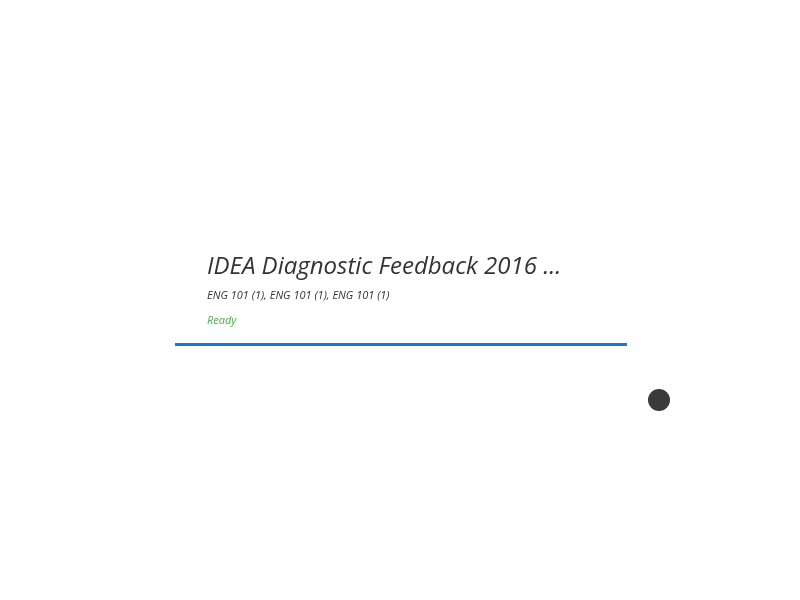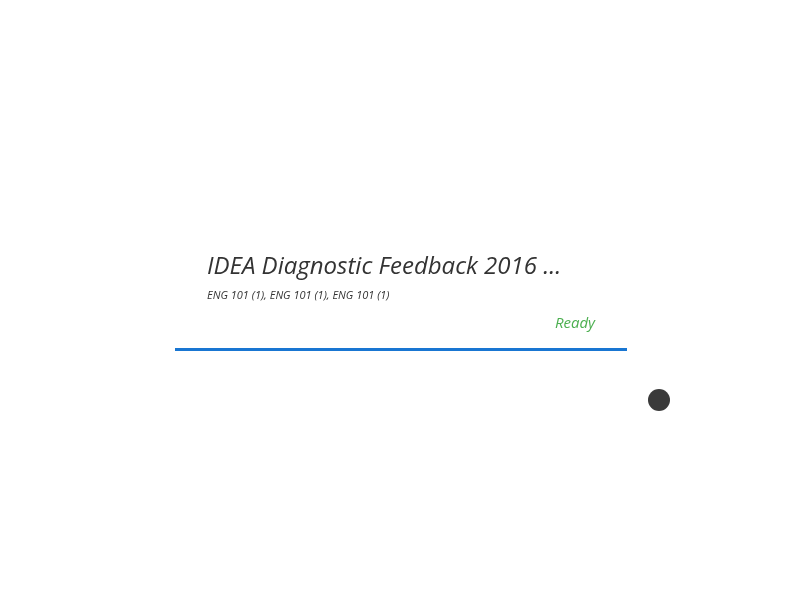--- a/index.html
+++ b/index.html
@@ -32,23 +32,22 @@
       white-space: nowrap;
       overflow: hidden;
       text-overflow: ellipsis;
     }
     .card-subtitle {
       font-size: 11px;
       color: #333333;
       margin-bottom: 10px;
     }
     .card-status {
-      font-size: 15px;
+      font-size: 11px;
       color: #4caf50;
-      text-align: right;
     }
     .divider {
       height: 3px;
       background: #1976d2;
       width: 100%;
     }
     .floating-circle {
       position: absolute;
       left: 648px;
       top: 389px;

